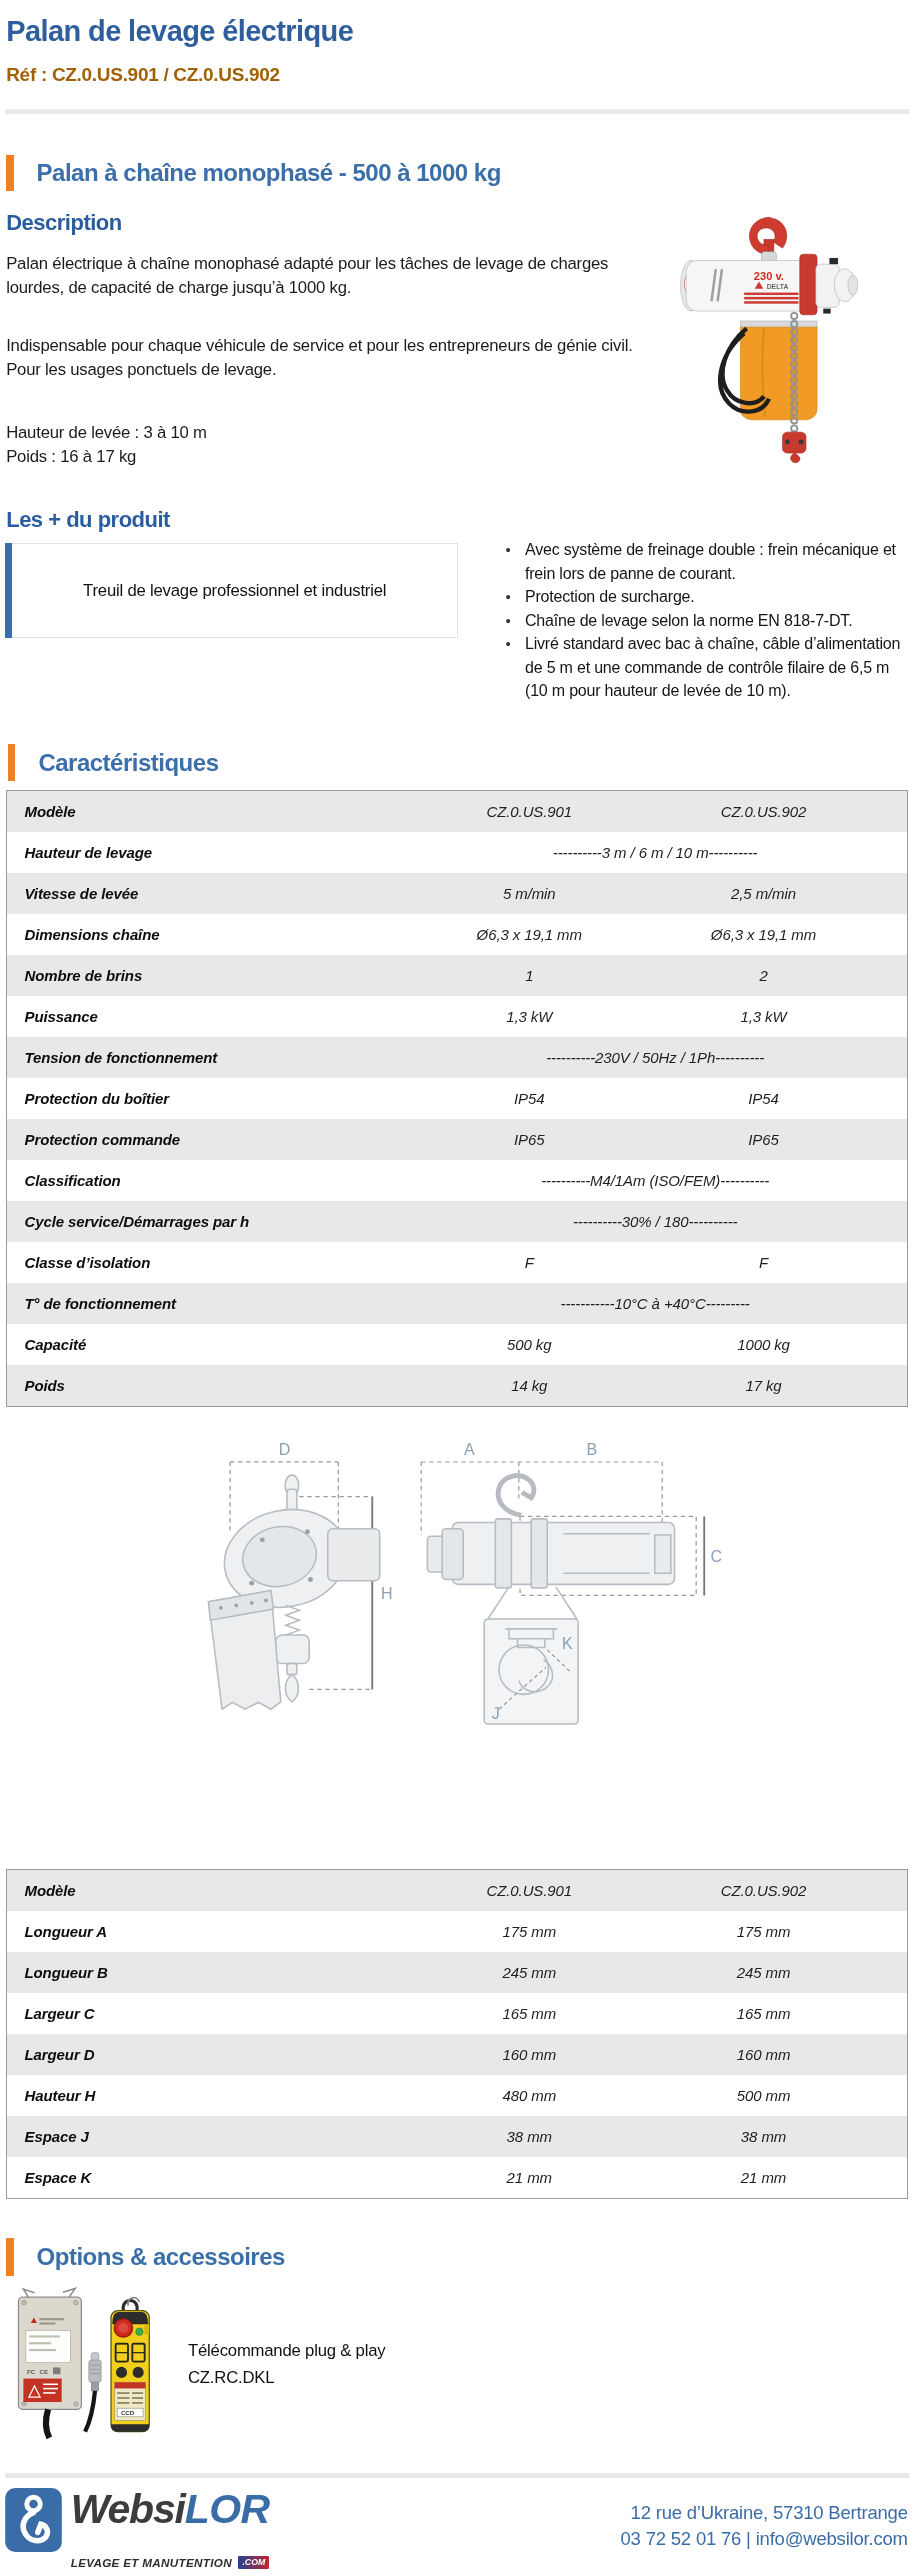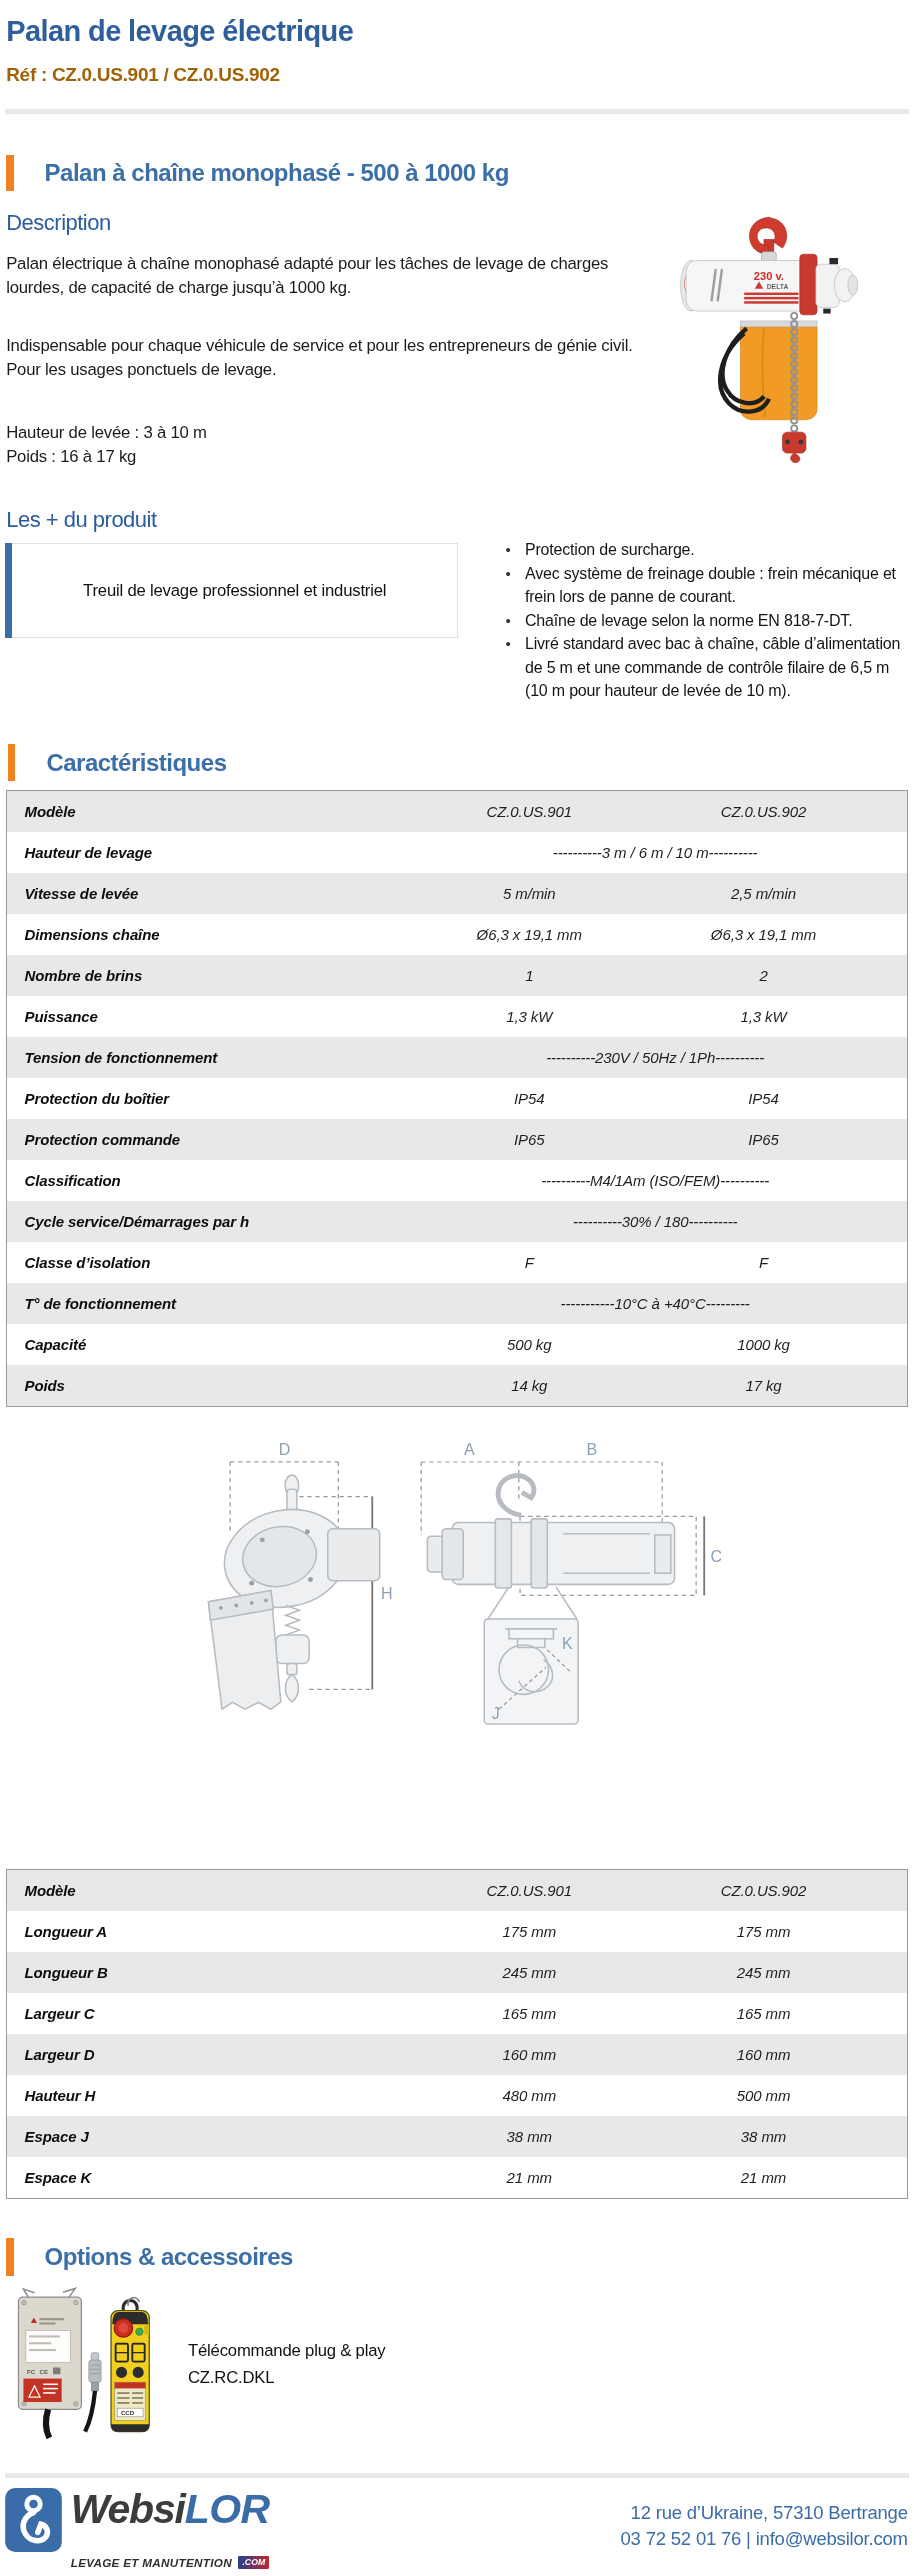--- a/index.html
+++ b/index.html
@@ -4,22 +4,22 @@
 <style>
   html,body{margin:0;padding:0;background:#fff;}
   body{font-family:"Liberation Sans",sans-serif;color:#1c1c1c;}
   .page{position:relative;width:914px;height:2576px;background:#fff;overflow:hidden;border-radius:24px;}
   .abs{position:absolute;}
   .h1{font-size:29px;font-weight:bold;color:#2e5f9c;letter-spacing:-0.6px;}
   .ref{font-size:19px;font-weight:bold;color:#a16207;letter-spacing:-0.3px;}
   .divider{height:5px;background:#e9e9e9;}
   .bar-heading{display:flex;align-items:center;}
   .bar{width:7.4px;background:#f08121;align-self:stretch;}
-  .bar-heading .txt{margin-left:31px;font-size:24px;font-weight:bold;color:#3b6fa9;letter-spacing:-0.5px;white-space:nowrap;}
-  .subhead{font-size:22px;font-weight:normal;color:#2a5d9f;letter-spacing:-0.5px;}
+  .bar-heading .txt{margin-left:23px;font-size:24px;font-weight:bold;color:#3b6fa9;letter-spacing:-0.5px;white-space:nowrap;}
+  .subhead{font-size:22px;font-weight:bold;color:#2a5d9f;letter-spacing:-0.5px;}
   .body-text{font-size:16.7px;line-height:24px;letter-spacing:-0.2px;color:#1b1b1b;}
   .plus-box{display:flex;}
   .plus-box .bbar{width:7.4px;background:#3a6ea8;}
   .plus-box .inner{flex:1;border:1.2px solid #e2e2e2;border-left:none;display:flex;align-items:center;justify-content:center;font-size:16.7px;letter-spacing:-0.2px;color:#111;}
   ul.plus-list{list-style:none;margin:0;padding:0;}
   ul.plus-list li{position:relative;padding-left:27px;font-size:16px;line-height:23.5px;letter-spacing:-0.2px;color:#151515;}
   ul.plus-list li::before{content:"\2022";position:absolute;left:7.4px;top:0;font-size:15px;color:#333;}
   .table-wrap{width:902px;font-style:italic;}
   table.spec-table{width:100%;border-collapse:collapse;border:0.6px solid #9a9a9a;table-layout:fixed;}
   table.spec-table td{height:41px;padding:0;font-size:15px;vertical-align:middle;letter-spacing:-0.1px;}
@@ -107,22 +107,22 @@
   </svg>
 
   <div class="abs subhead" style="left:6.2px;top:507px;">Les + du produit</div>
   <div class="abs plus-box" style="left:5px;top:543px;width:453px;height:95px;">
     <div class="bbar"></div>
     <div class="inner">
         <span>Treuil de levage professionnel et industriel</span>
       </div>
   </div>
   <ul class="abs plus-list" style="left:498px;top:538px;width:412px;">
+    <li>Avec système de freinage double : frein mécanique et frein lors de panne de courant.</li>
     <li>Protection de surcharge.</li>
-    <li>Avec système de freinage double : frein mécanique et frein lors de panne de courant.</li>
     <li>Chaîne de levage selon la norme EN 818-7-DT.</li>
     <li>Livré standard avec bac à chaîne, câble d’alimentation de 5 m et une commande de contrôle filaire de 6,5 m (10 m pour hauteur de levée de 10 m).</li>
   </ul>
 
   <div class="abs bar-heading" style="left:8px;top:744px;height:37px;">
     <div class="bar"></div>
     <div class="txt">Caractéristiques</div>
   </div>
 
   <div class="abs table-wrap" style="left:6.2px;top:790px;">

